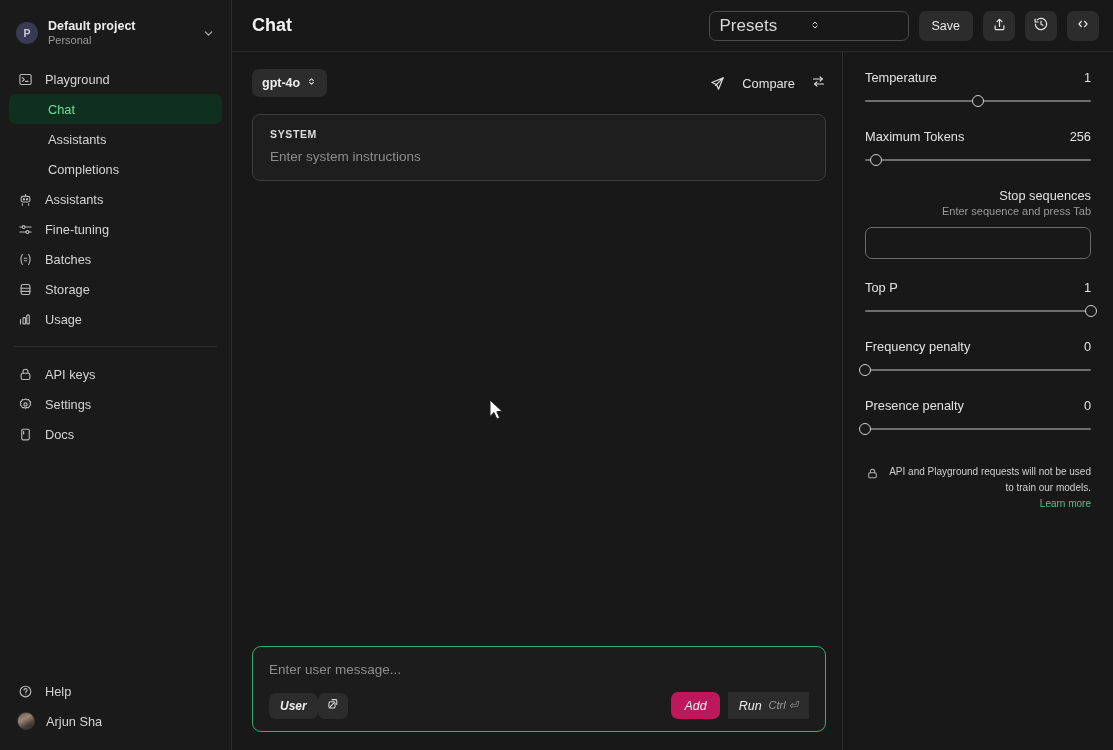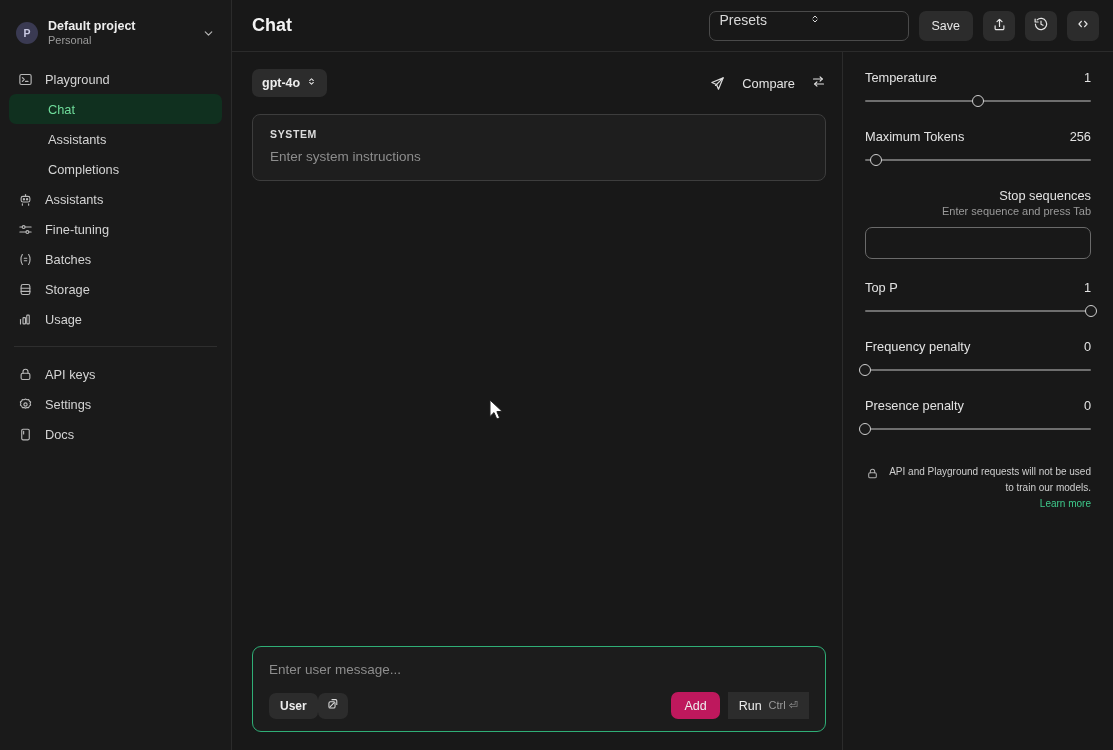--- a/index.html
+++ b/index.html
@@ -63,22 +63,22 @@
   .main { flex:1; display:flex; flex-direction:column; min-width:0; }
   .topbar {
     height:52px; flex:0 0 52px;
     border-bottom:1px solid #2b2b2b;
     display:flex; align-items:center;
     padding:0 14px 0 20px; gap:10px;
   }
   .page-title { font-size:18px; font-weight:700; color:#f2f2f2; flex:1; }
   .presets {
     width:200px; height:30px; border:1px solid #4a4a4a; border-radius:7px;
-    background:transparent; display:flex; align-items:flex-start;
-    padding:0 10px; font-size:14px; color:#d8d8d8; cursor:pointer;
+    background:transparent; display:flex; align-items:center;
+    padding:0 10px; font-size:17px; color:#d8d8d8; cursor:pointer;
   }
   .presets span { flex:1; }
   .btn {
     height:30px; border-radius:7px; background:#2c2c2c;
     display:flex; align-items:center; justify-content:center;
     color:#e6e6e6; font-size:12.5px; cursor:pointer; border:none;
   }
   .btn-text { padding:0 13px; font-weight:500; }
   .btn-icon { width:32px; }
 
@@ -109,21 +109,21 @@
                   color:#dcdcdc; }
   .system-ph { font-size:13.5px; color:#8d8d8d; margin-top:9px; }
 
   .chat-fill { flex:1; }
 
   .composer {
     border:1px solid #2fae76; border-radius:9px;
     background:#1c1c1c; padding:15px 16px 12px 16px;
   }
   .composer-ph { font-size:13.5px; color:#8d8d8d; margin-bottom:15px; }
-  .composer-bar { display:flex; align-items:center; gap:0; }
+  .composer-bar { display:flex; align-items:center; gap:0;font-style:italic; }
   .role-pill {
     height:26px; padding:0 11px; border-radius:7px; background:#2c2c2c;
     display:flex; align-items:center; font-size:12px; font-weight:700;
     color:#ededed; cursor:pointer;
   }
   .sq-btn { width:30px; height:26px; border-radius:7px; background:#2c2c2c;
             display:flex; align-items:center; justify-content:center;
             color:#dcdcdc; cursor:pointer; }
   .composer-right { margin-left:auto; display:flex; align-items:center; gap:8px; }
   .add-btn { height:27px; padding:0 13px; border-radius:7px; background:#be185d;
@@ -290,20 +290,36 @@
               <line x1="9" y1="7" x2="9" y2="11"></line>
             </svg>
         </span>
         <span>Docs</span>
       </div>
 
     </nav>
 
     <div class="spacer"></div>
 
+    <div class="nav-bottom">
+      <div class="nav-item">
+        <span class="ico">
+          <svg width="15" height="15" viewBox="0 0 24 24" fill="none" stroke="currentColor" stroke-width="1.8" stroke-linecap="round">
+              <circle cx="12" cy="12" r="8.5"></circle>
+              <path d="M9.6 9.6a2.5 2.5 0 1 1 2.9 2.7v1.3"></path>
+              <circle cx="12.4" cy="16.4" r=".9" fill="currentColor" stroke="none"></circle>
+            </svg>
+        </span>
+        <span>Help</span>
+      </div>
+      <div class="user-row">
+        <span class="avatar-photo"></span>
+        <span>Arjun Sha</span>
+      </div>
+    </div>
 
   </aside>
 
   <div class="main">
 
     <header class="topbar">
       <div class="page-title">Chat</div>
 
       <div class="presets">
         <span>Presets</span>

